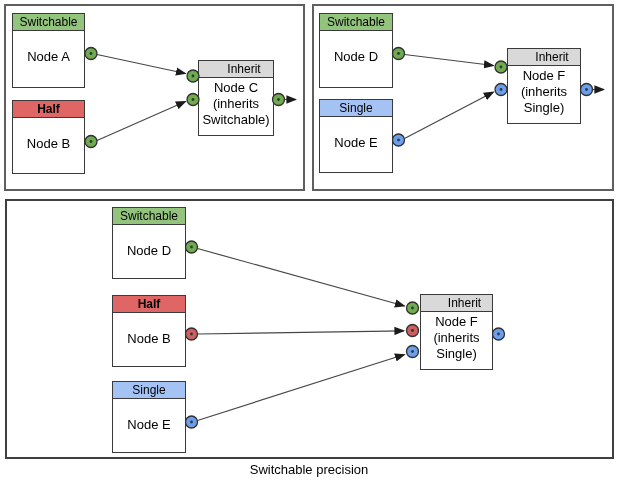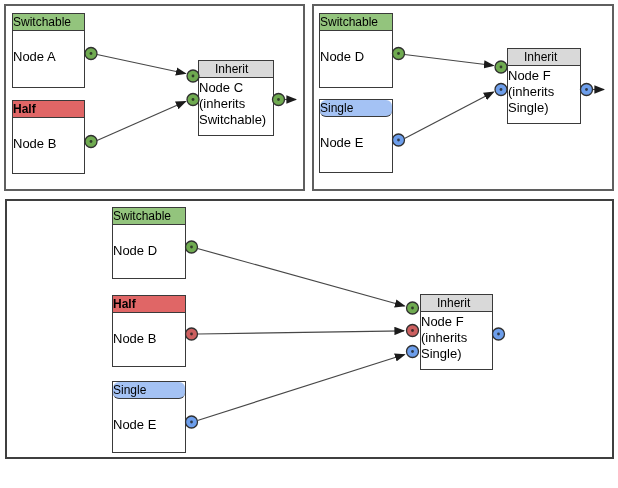--- a/index.html
+++ b/index.html
@@ -18,34 +18,34 @@
     border: 2px solid var(--panel-border, #5f5f5f);
     box-sizing: border-box;
   }
   .panel.bottom { border-color: var(--panel-border-dark, #3f3f3f); }
   .node {
     position: absolute;
     background: #ffffff;
     border: 1.5px solid var(--node-border, #3a3a3a);
     box-sizing: border-box;
     z-index: 2;
-    text-align: left;
+    text-align: center;
   }
   .node-header {
     height: 16px;
     line-height: 16px;
     font-size: 12px;
     border-bottom: 1.5px solid var(--node-border, #3a3a3a);
     box-sizing: content-box;
     overflow: hidden;
     white-space: nowrap;
   }
   .hdr-switchable { background: var(--switchable-green, #93c47d); }
   .hdr-half       { background: var(--half-red, #e06666); font-weight: bold; }
-  .hdr-single     { background: var(--single-blue, #a4c2f4); border-radius: 6px; }
+  .hdr-single     { background: var(--single-blue, #a4c2f4); }
   .hdr-inherit    { background: var(--inherit-gray, #d9d9d9); padding-left: 16px; }
   .node-body {
     font-size: 13px;
     padding-top: 18px;
   }
   .node-body.multiline {
     padding-top: 2px;
     line-height: 16px;
   }
   .node-body.multiline span { display: block; }
@@ -193,14 +193,15 @@
     <circle class="port port-green" cx="412.5" cy="308" r="6"></circle>
     <circle class="port-dot" cx="412.5" cy="308" r="1.4"></circle>
     <circle class="port port-red" cx="412.5" cy="330.5" r="6"></circle>
     <circle class="port-dot" cx="412.5" cy="330.5" r="1.4"></circle>
     <circle class="port port-blue" cx="412.5" cy="351.5" r="6"></circle>
     <circle class="port-dot" cx="412.5" cy="351.5" r="1.4"></circle>
     <circle class="port port-blue" cx="498.5" cy="334" r="6"></circle>
     <circle class="port-dot" cx="498.5" cy="334" r="1.4"></circle>
   </svg>
 
+  <div id="caption">Switchable precision</div>
 
 </div>
 
 </body></html>

